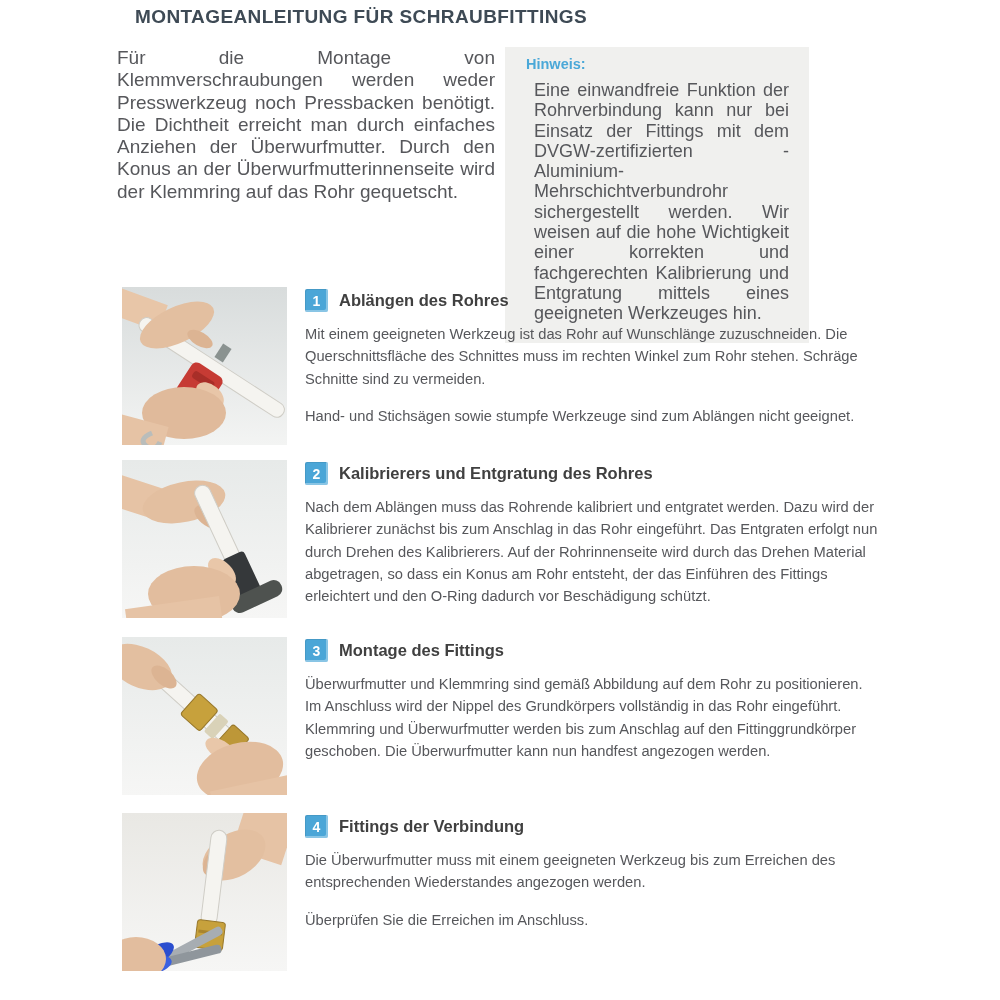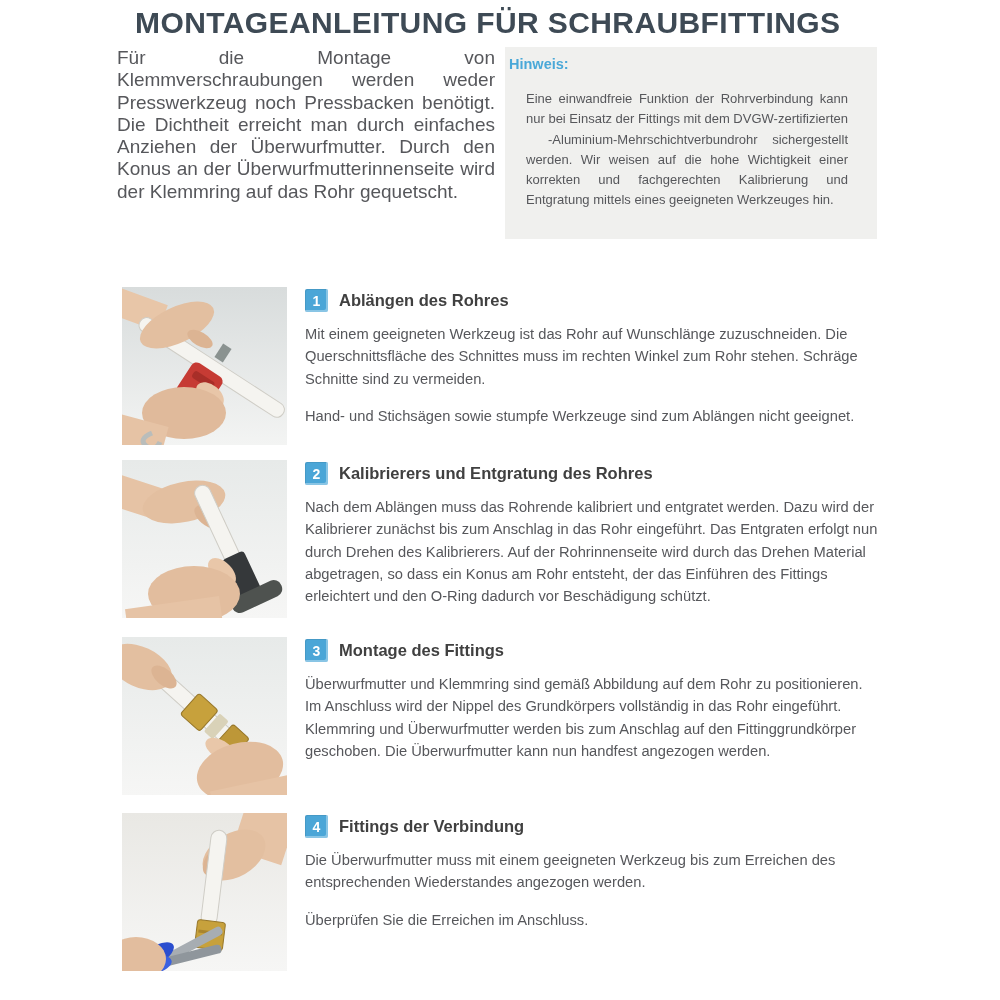--- a/index.html
+++ b/index.html
@@ -3,36 +3,36 @@
 <meta charset="utf-8">
 <style>
   html,body{margin:0;padding:0;}
   body{
     width:1000px;height:1000px;background:#ffffff;
     font-family:"Liberation Sans","DejaVu Sans",sans-serif;
     color:#56575b;position:relative;overflow:hidden;
   }
   .page-title{
     position:absolute;left:135px;top:6px;margin:0;
-    font-size:30px;font-weight:bold;color:#3e4a55;letter-spacing:.4px;
+    font-size:19px;font-weight:bold;color:#3e4a55;letter-spacing:.4px;
     white-space:nowrap;
   }
   .intro{
     position:absolute;left:117px;top:47px;width:378px;margin:0;
     font-size:19px;line-height:22.3px;text-align:justify;
   }
   .note{
-    position:absolute;left:505px;top:47px;width:372px;box-sizing:border-box;
-    background:#f0f0ee;padding:9px 12px 11px 4px;
+    position:absolute;left:505px;top:47px;width:304px;box-sizing:border-box;
+    background:#f0f0ee;padding:9px 12px 11px 21px;
   }
   .note-label{
     color:#4aa8d8;font-weight:bold;font-size:14.5px;margin:0 0 3px 0;
   }
   .note-body{
-    margin:17px;font-size:13px;line-height:20.3px;text-align:justify;
+    margin:8px;font-size:18px;line-height:20.3px;text-align:justify;
   }
   .redacted-gap{display:inline-block;width:22px;height:1px;}
   .step{
     position:absolute;left:122px;display:flex;align-items:flex-start;
   }
   .step-1{top:287px;} .step-2{top:460px;} .step-3{top:637px;} .step-4{top:813px;}
   .photo{width:165px;height:158px;flex:none;display:block;}
   .step-content{margin-left:18px;width:574px;padding-top:2px;}
   .step-head{display:flex;align-items:center;margin-bottom:11px;}
   .badge{

